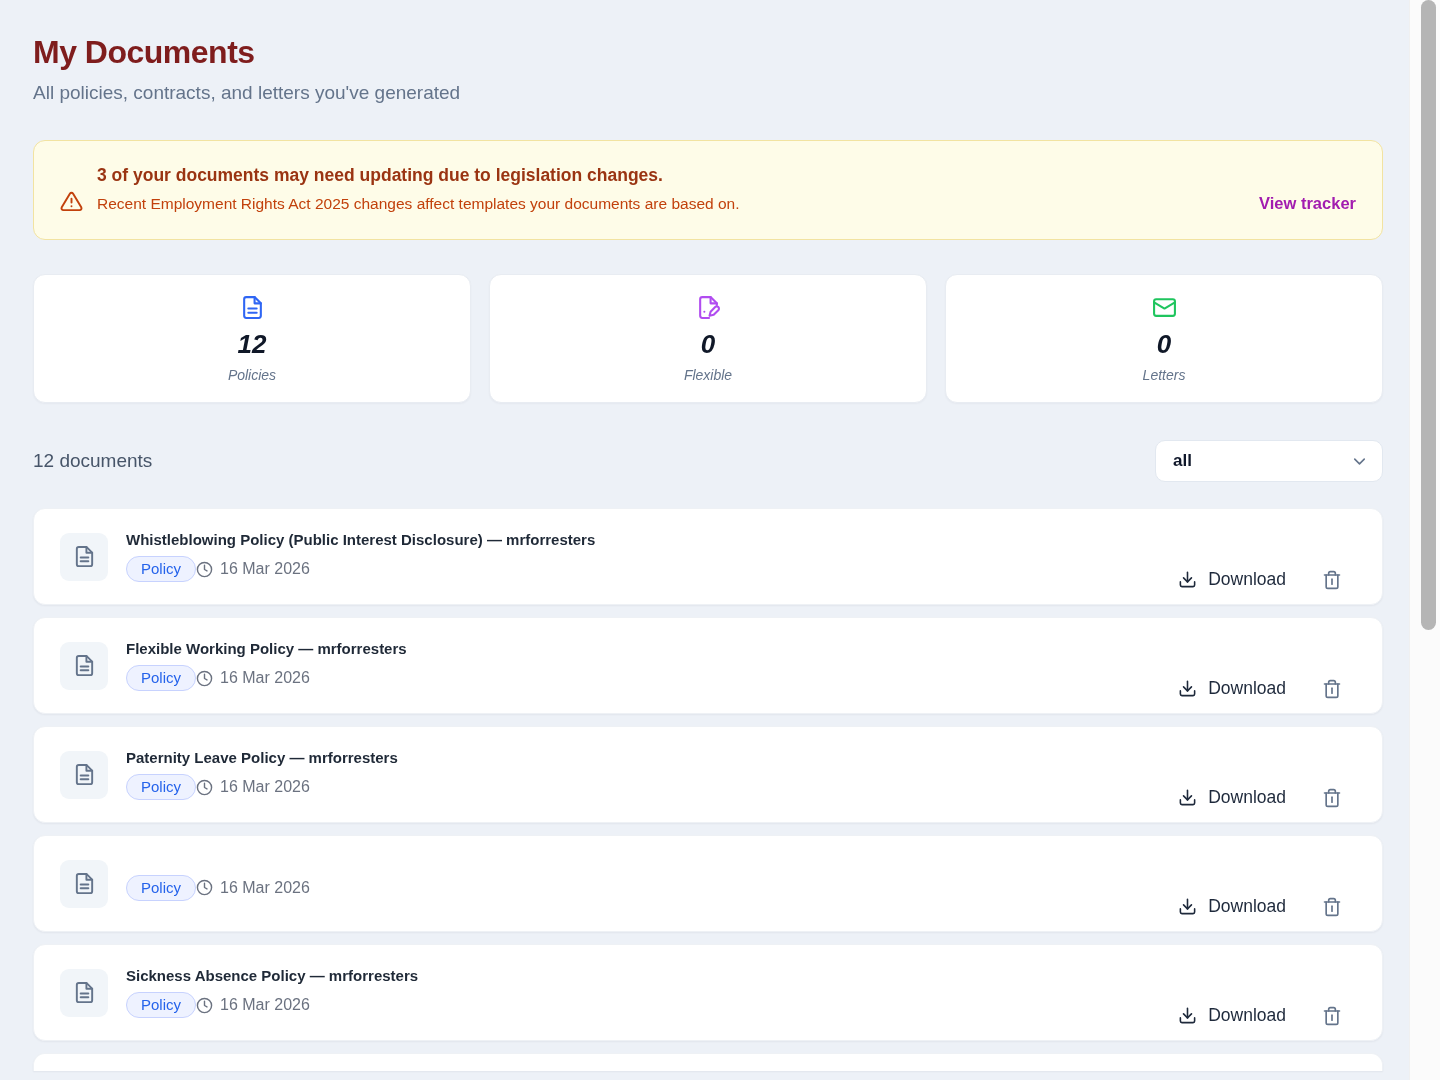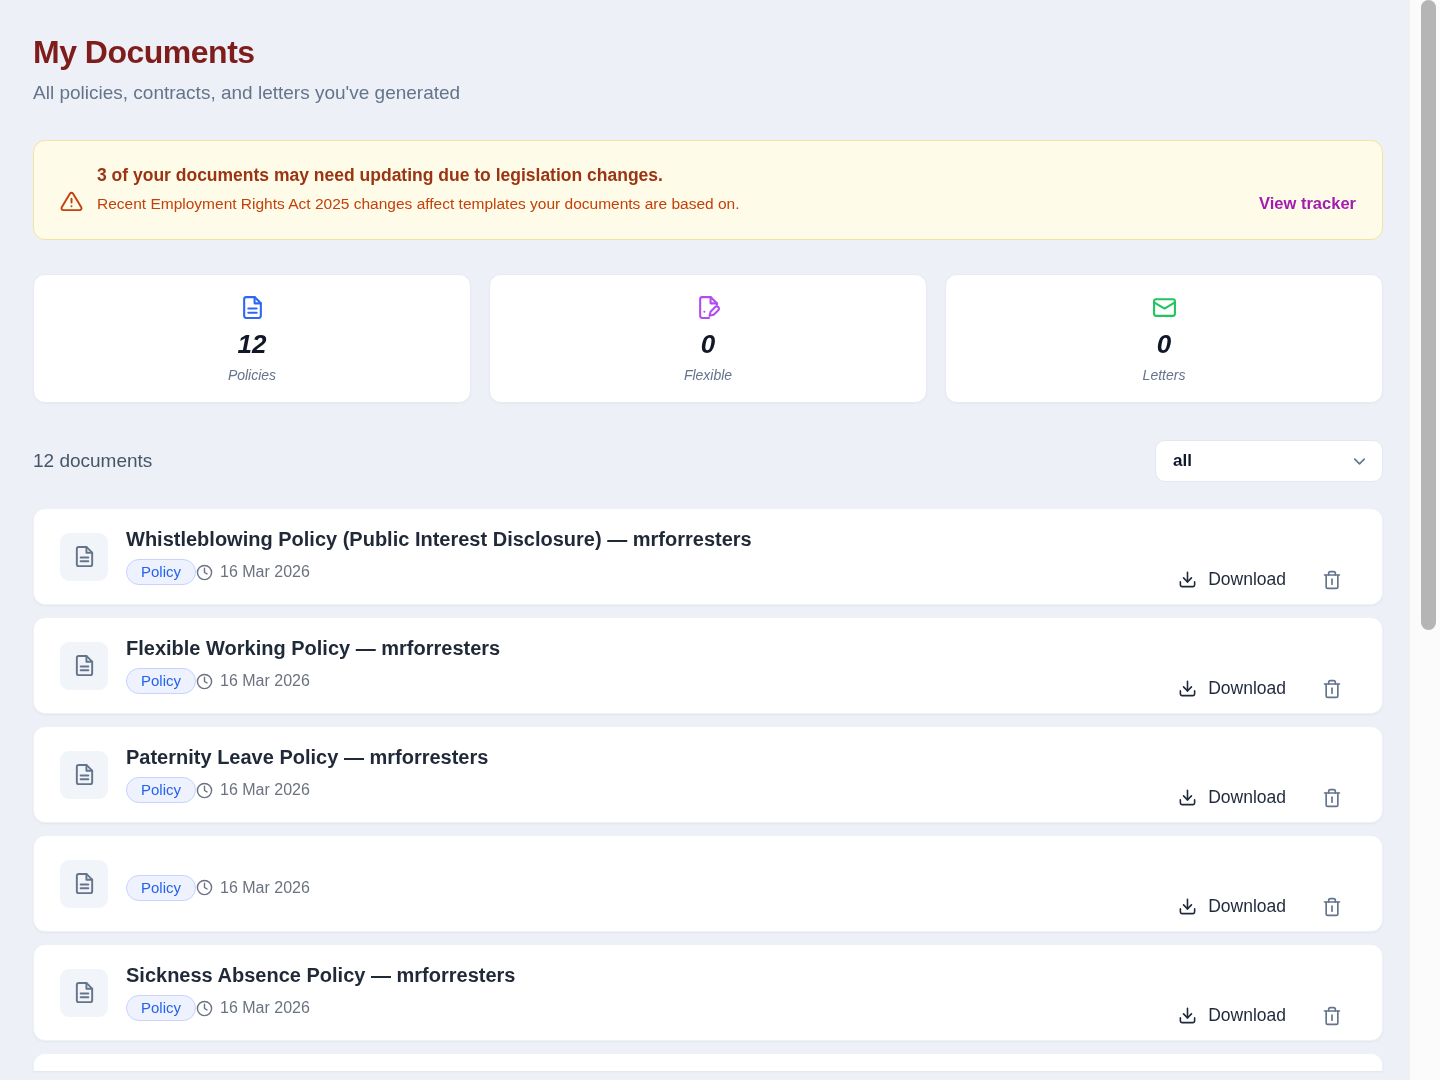--- a/index.html
+++ b/index.html
@@ -57,21 +57,21 @@
   .doc-row {
     background:#fff; border-radius:12px; height:97px; margin-bottom:12px;
     display:flex; align-items:center; padding:0 40px 0 26px;
     box-shadow:0 1px 2px rgba(16,24,40,.05); border:1px solid #eef1f5;
   }
   .doc-file-box {
     flex:0 0 auto; width:48px; height:48px; border-radius:9px; background:#f1f5f9;
     display:flex; align-items:center; justify-content:center; color:#64748b;
   }
   .doc-main { flex:1 1 auto; margin-left:18px; min-width:0; }
-  .doc-title { font-size:20px; font-weight:600; color:#1f2937; white-space:nowrap; overflow:hidden; }
+  .doc-title { font-size:15px; font-weight:600; color:#1f2937; white-space:nowrap; overflow:hidden; }
   .doc-meta { margin-top:8px; display:flex; align-items:center; }
   .badge {
     display:inline-flex; align-items:center; padding:3px 14px 4px 14px; border-radius:999px;
     background:#eef2ff; border:1px solid #c7d2fe; color:#2563eb;
     font-size:15px; font-weight:500;
   }
   .meta-date { display:flex; align-items:center; gap:7px; color:#6b7280; font-size:16px; }
   .meta-date .clk { color:#6b7280; }
   .doc-actions { flex:0 0 auto; display:flex; align-items:center; gap:36px;margin-top:46px; }
   .download-btn {

